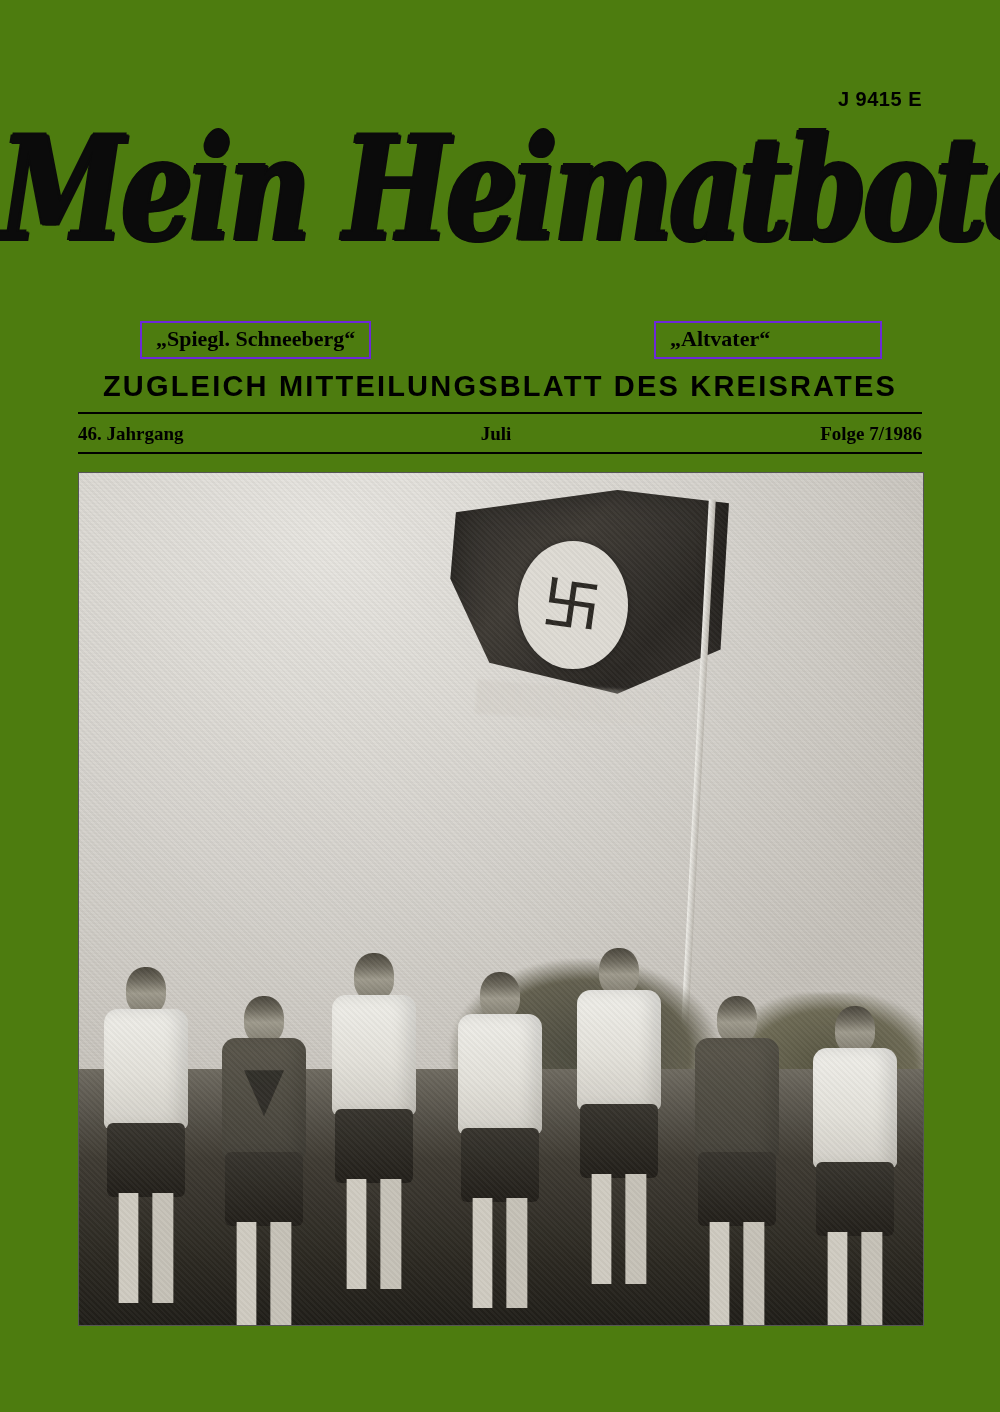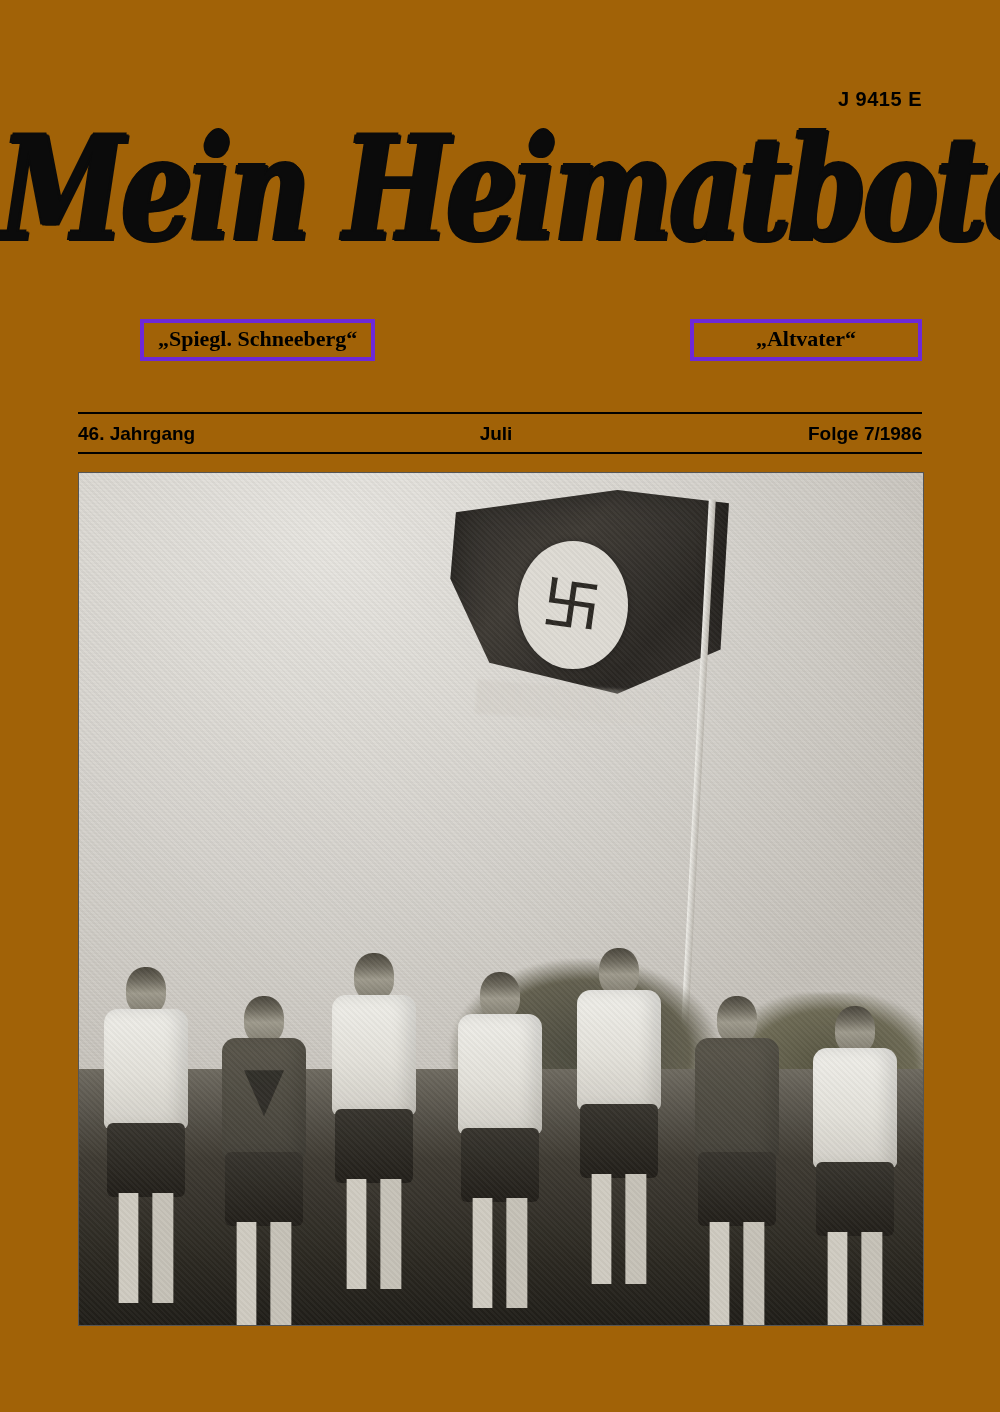--- a/index.html
+++ b/index.html
@@ -13,21 +13,21 @@
     font-family: "Liberation Sans", sans-serif;
     color: #000000;
     position: relative;
     overflow: hidden;
   }
   .page {
     position: absolute;
     left: 0; top: 0;
     width: 1000px;
     height: 1412px;
-    background: #a16207;
+    background: #4d7c0f;
   }
 
   
   .issue-code {
     position: absolute;
     right: 78px;
     top: 88px;
     font-size: 20px;
     font-weight: bold;
     letter-spacing: 0.5px;
@@ -63,29 +63,29 @@
     left: 78px;
     right: 78px;
     top: 318px;
     height: 44px;
     display: flex;
     align-items: center;
     justify-content: space-between;
     font-family: "Liberation Serif", serif;
   }
   .boxed {
-    border: 4px solid #6d28d9;
+    border: 2px solid #6d28d9;
     padding: 4px 14px 6px 14px;
     font-size: 22px;
     font-weight: bold;
     line-height: 1.1;
     white-space: nowrap;
   }
   .boxed.left { margin-left: 62px; }
-  .boxed.right { min-width: 196px; text-align: center; }
+  .boxed.right { margin-right: 40px; min-width: 196px; }
   .mid-label {
     font-size: 22px;
     font-weight: bold;
     white-space: nowrap;
     padding: 0 10px;
   }
 
   .kreisrat-line {
     position: absolute;
     left: 78px;
@@ -113,21 +113,21 @@
     position: absolute;
     left: 78px;
     right: 78px;
     top: 418px;
     height: 32px;
     display: flex;
     align-items: center;
     justify-content: space-between;
     font-size: 19px;
     font-weight: bold;
-    font-family: Liberation Sans, sans-serif;
+    font-family: Liberation Serif, serif;
   }
   .meta-row .mid {
     position: absolute;
     left: 0; right: 8px;
     text-align: center;
   }
   .meta-row .left, .meta-row .right { position: relative; z-index: 2; }
 
   
   .photo {
@@ -311,20 +311,21 @@
 
   <div class="issue-code">J 9415 E</div>
 
   <div class="masthead">Mein Heimatbote</div>
 
   <div class="subtitle-row">
     <div class="boxed left">„Spiegl. Schneeberg“</div>
     <div class="boxed right">„Altvater“</div>
   </div>
 
+  <div class="kreisrat-line">ZUGLEICH MITTEILUNGSBLATT DES KREISRATES</div>
 
   <div class="rule top"></div>
 
   <div class="meta-row">
     <div class="left">46. Jahrgang</div>
     <div class="mid">Juli</div>
     <div class="right">Folge 7/1986</div>
   </div>
 
   <div class="rule bottom"></div>

